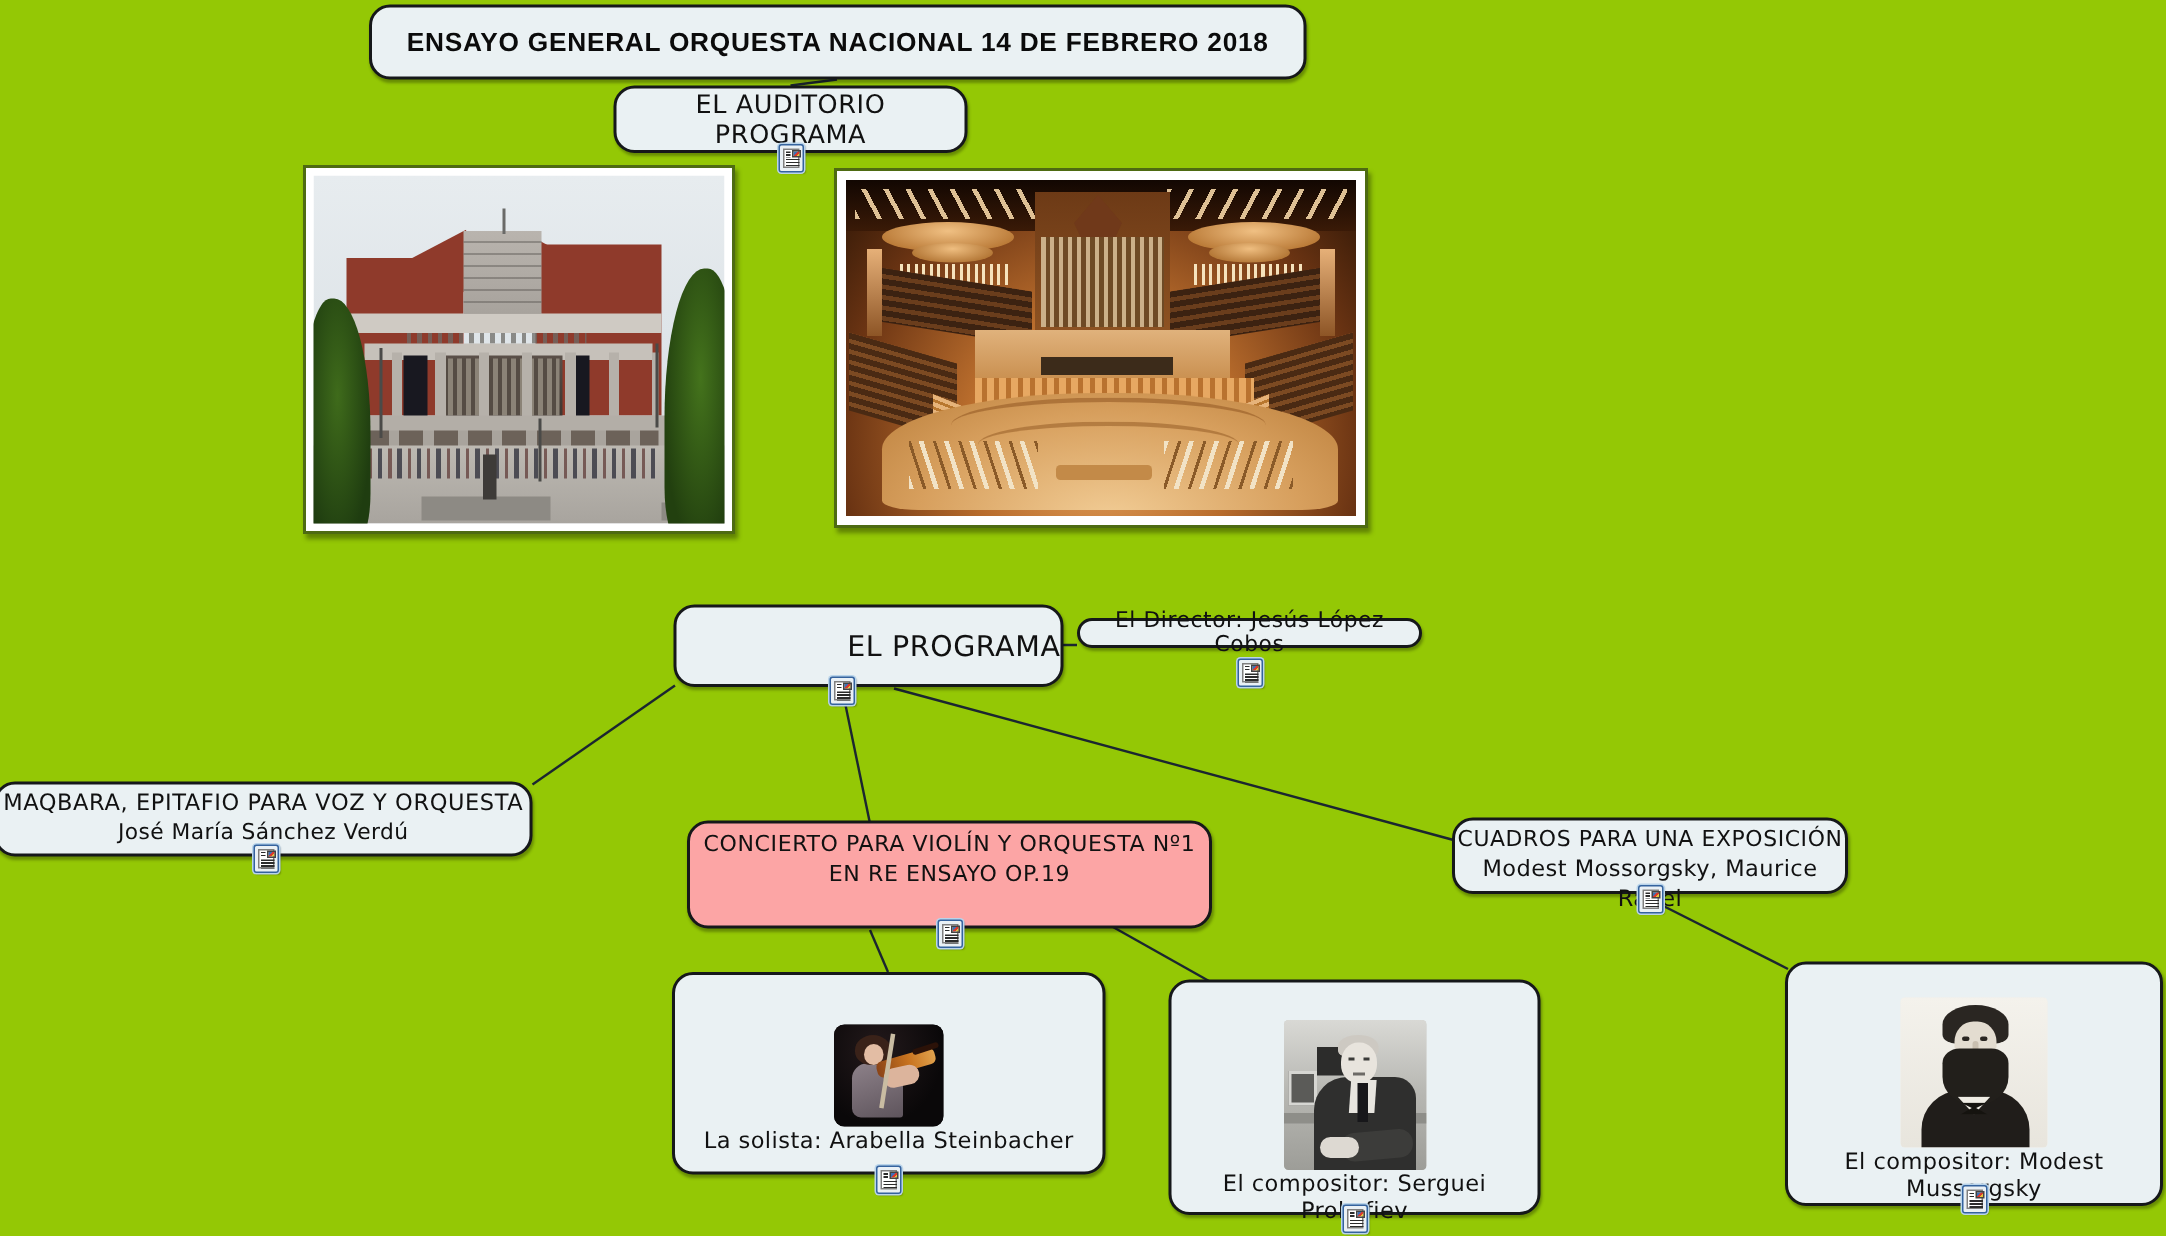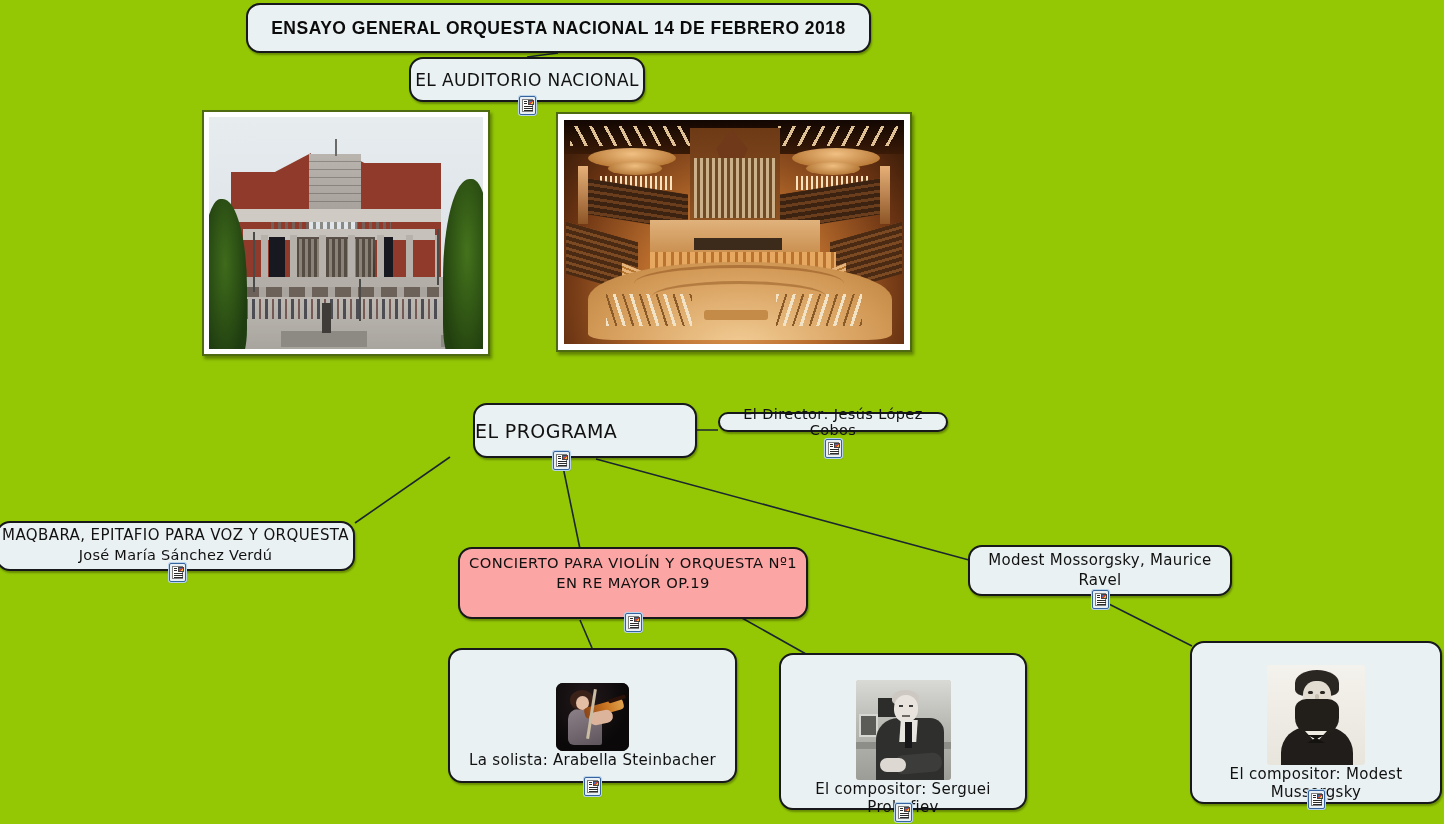--- a/index.html
+++ b/index.html
@@ -40,21 +40,21 @@
     letter-spacing:.3px;
   }
 
   
   #n-title{left:246px;top:3px;width:625px;height:50px;display:flex;align-items:center;justify-content:center;}
   #n-title .lbl{font-size:17.5px;}
 
   #n-aud{left:409px;top:57px;width:236px;height:45px;display:flex;align-items:center;justify-content:center;}
   #n-aud .lbl{font-size:17px;}
 
-  #n-prog{left:473px;top:403px;width:224px;height:55px;display:flex;align-items:center;justify-content:flex-start;}
+  #n-prog{left:449px;top:403px;width:260px;height:55px;display:flex;align-items:center;justify-content:flex-end;}
   #n-prog .lbl{font-size:19px;}
 
   #n-dir{left:718px;top:412px;width:230px;height:20px;display:flex;align-items:center;justify-content:center;}
   #n-dir .lbl{font-size:14.5px;}
 
   #n-maq{left:-4px;top:521px;width:359px;height:50px;padding-top:3px;}
   #n-maq .l1{font-size:15px;line-height:19px;}
   #n-maq .l2{font-size:14.5px;line-height:20px;}
 
   #n-con{left:458px;top:547px;width:350px;height:72px;padding-top:4px;}
@@ -246,21 +246,21 @@
 
       <path d="M 558 53 L 527 57"></path>
     </g>
   </svg>
 
   <div class="node t-heavy" id="n-title" style="background: rgb(234, 241, 243); border-color: rgb(22, 24, 26);">
     <span class="lbl">ENSAYO GENERAL ORQUESTA NACIONAL 14 DE FEBRERO 2018</span>
   </div>
 
   <div class="node t-hand" id="n-aud" style="background: rgb(234, 241, 243); border-color: rgb(22, 24, 26);">
-    <span class="lbl">EL AUDITORIO NACIONAL</span>
+    <span class="lbl">EL AUDITORIO PROGRAMA</span>
   </div>
   <div class="note-icon" style="left:519px;top:96px;">
     <i class="pg"></i>
       <i class="bar"></i>
       <i class="pic"></i>
       <i class="lines"></i>
   </div>
 
   <div class="photo" id="img-building">
     <div class="inner">
@@ -357,30 +357,31 @@
   </div>
   <div class="note-icon" style="left:169px;top:563px;">
     <i class="pg"></i>
       <i class="bar"></i>
       <i class="pic"></i>
       <i class="lines"></i>
   </div>
 
   <div class="node" id="n-con" style="background: #fca5a5; border-color: rgb(22, 24, 26);">
     <div class="l1 t-hand">CONCIERTO PARA VIOLÍN Y ORQUESTA Nº1</div>
-    <div class="l1 t-hand">EN RE MAYOR OP.19</div>
+    <div class="l1 t-hand">EN RE ENSAYO OP.19</div>
   </div>
   <div class="note-icon" style="left:625px;top:613px;">
     <i class="pg"></i>
       <i class="bar"></i>
       <i class="pic"></i>
       <i class="lines"></i>
   </div>
 
   <div class="node" id="n-cua" style="background: rgb(234, 241, 243); border-color: rgb(22, 24, 26);">
+    <div class="l1 t-hand">CUADROS PARA UNA EXPOSICIÓN</div>
     <div class="l2 t-hand-i">Modest Mossorgsky, Maurice Ravel</div>
   </div>
   <div class="note-icon" style="left:1092px;top:590px;">
     <i class="pg"></i>
       <i class="bar"></i>
       <i class="pic"></i>
       <i class="lines"></i>
   </div>
 
   <div class="node" id="n-sol" style="background: rgb(234, 241, 243); border-color: rgb(22, 24, 26);">

